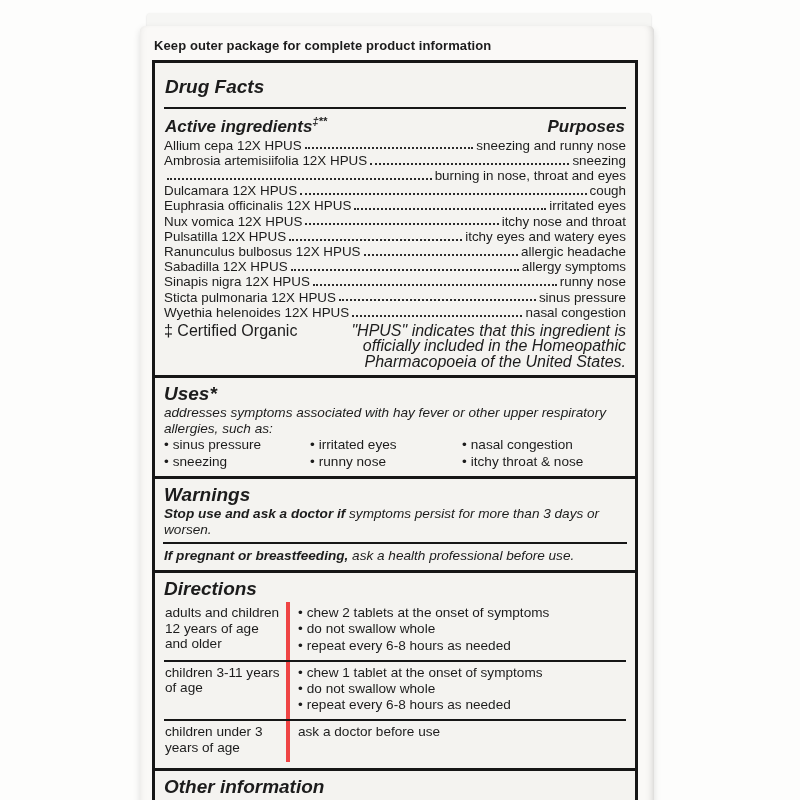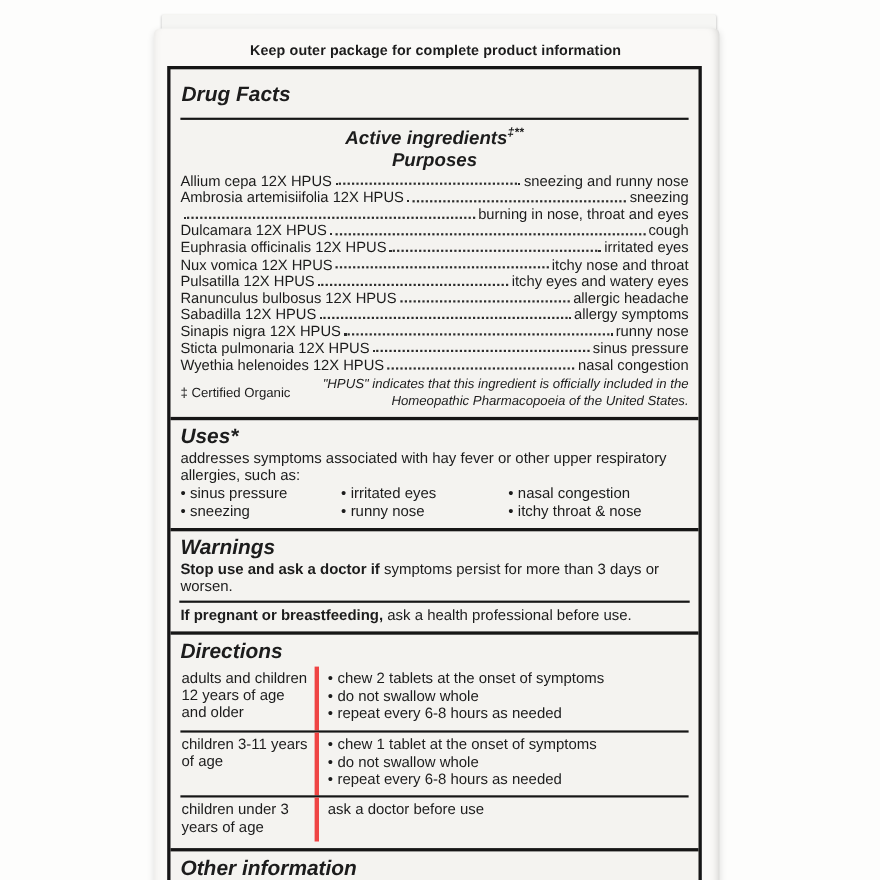--- a/index.html
+++ b/index.html
@@ -29,66 +29,65 @@
                 inset -7px 0 9px -7px rgba(0,0,0,0.22),
                 inset 0 -9px 10px -8px rgba(0,0,0,0.18),
                 inset 7px 0 9px -8px rgba(0,0,0,0.10);
     padding: 10px 16px 28px 12px;
   }
   .keep-note {
     font-size: 13px;
     font-weight: bold;
     letter-spacing: 0.1px;
     padding: 2px 0 7px 2px;
-    text-align: center;
   }
   .df-box {
     border: 3px solid #161616;
     background: #f4f3f0;
   }
   .section { padding: 3px 9px 6px; }
   .section + .section { border-top: 3px solid #161616; }
 
   .df-title-wrap { padding: 6px 9px 0; }
   .df-title {
     font-size: 19px;
     font-weight: bold;
     font-style: italic;
     line-height: 31px;
     padding: 2px 0 5px 1px;
     border-bottom: 2px solid #161616;
   }
 
-  .ing-header { display: flex; justify-content: space-between; align-items: center; padding: 2px 1px 1px; flex-direction: column; }
+  .ing-header { display: flex; justify-content: space-between; align-items: flex-end; padding: 2px 1px 1px; }
   .ing-heading, .purposes-heading {
     font-size: 17px; font-weight: bold; font-style: italic; line-height: 20px;
   }
   .ing-heading sup { font-size: 11px; }
   .ing-row {
     display: flex; align-items: baseline;
     font-size: 13.4px; line-height: 15.2px; white-space: nowrap;
   }
   .leader {
     flex: 1 1 auto; min-width: 10px;
     border-bottom: 2px dotted #2b2b2b;
     margin: 0 3px; align-self: flex-end;
     position: relative; top: -3.5px;
   }
   .ing-footnote {
-    display: flex; align-items: center;
-    margin-top: 3px; font-size: 12px; line-height: 15.2px;
+    display: flex; align-items: flex-start;
+    margin-top: 3px; font-size: 16px; line-height: 15.2px;
   }
   .fn-marker { white-space: nowrap; margin-right: 10px; }
   .fn-text { flex: 1; font-style: italic; text-align: right; }
 
   .sec-heading {
     font-size: 19px; font-weight: bold; font-style: italic; line-height: 22px;
     padding-top: 2px;
   }
-  .body-text { font-size: 13.6px; line-height: 15.8px; }
+  .body-text { font-size: 13.6px; line-height: 15.8px; font-style: italic; }
   .uses-cols {
     display: grid; grid-template-columns: 146px 152px 1fr;
     margin-top: 1px;
   }
   .bullet-item { font-size: 13.6px; line-height: 16.2px; }
   .bullet-dot { margin-right: 4px; }
 
   .warn-divider { border-top: 2px solid #161616; margin: 5px -1px 4px; }
   .b { font-weight: bold; }
 

